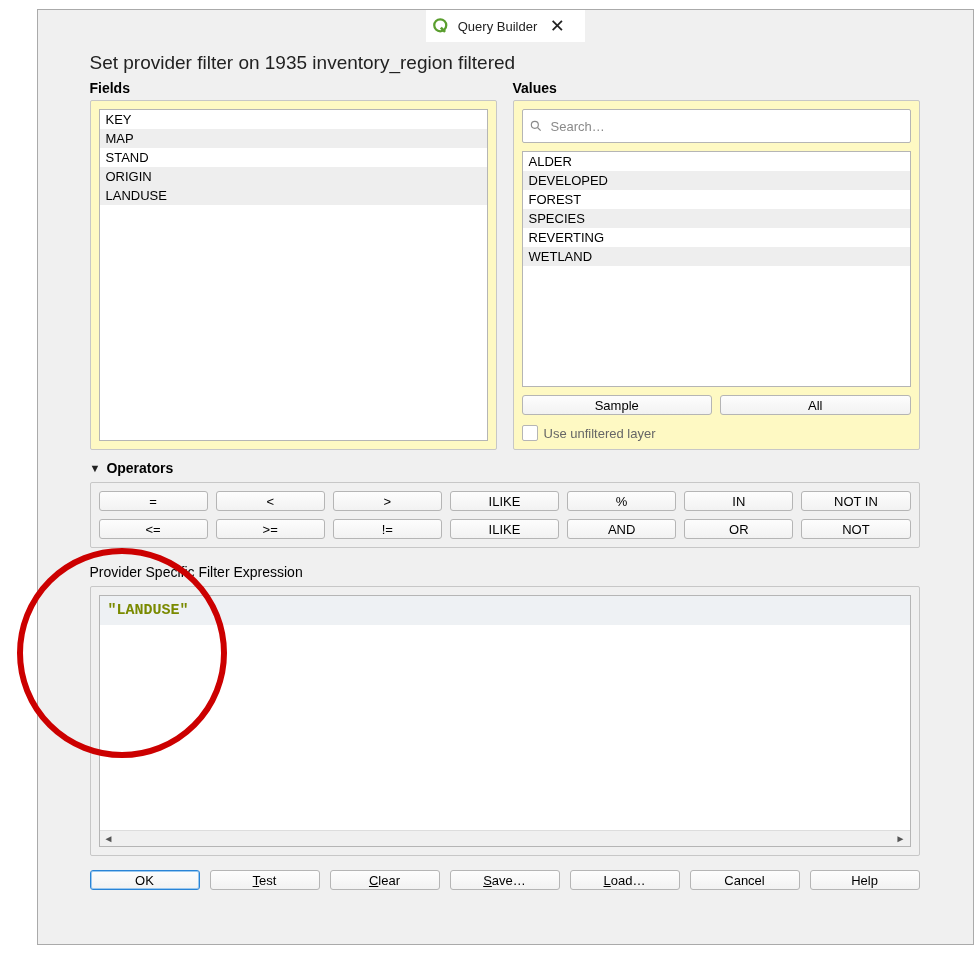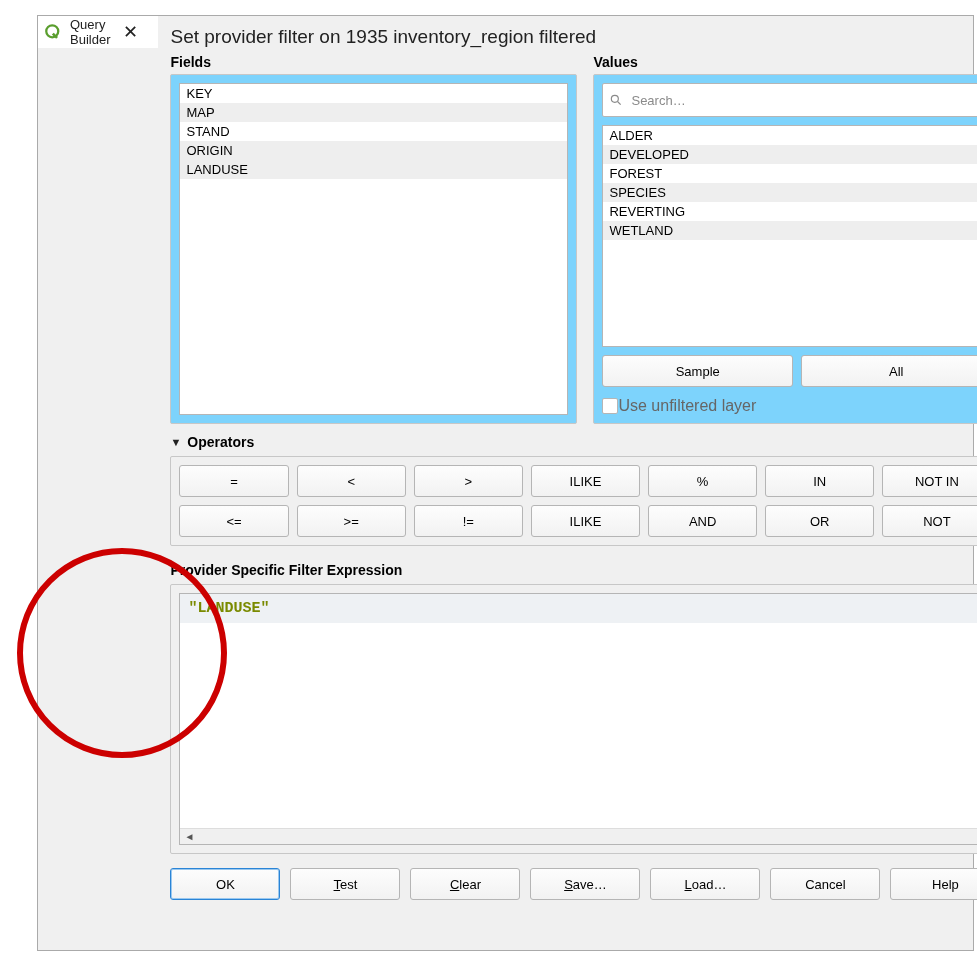--- a/index.html
+++ b/index.html
@@ -9,27 +9,28 @@
     font-size: 13px;
     color: #000;
     background: #fff;
     width: 977px;
     height: 954px;
     position: relative;
   }
   .window {
     position: absolute;
     left: 37px;
-    top: 15px;
+    top: 9px;
     width: 937px;
     height: 936px;
     border: 1px solid #aaa;
     background: #f0f0f0;
     display: flex;
-    flex-direction: row;
+    flex-direction: column;
+    align-items: center;
   }
   .titlebar {
     height: 32px;
     background: #fff;
     display: flex;
     align-items: center;
     padding: 0 8px 0 6px;
   }
   .titlebar .app-icon {
     width: 18px; height: 18px; margin-right: 8px;
@@ -44,21 +45,21 @@
     flex-direction: column;
   }
   .desc { font-size: 19px; color: #222; margin-bottom: 6px; }
   .top-row { display: flex; gap: 16px; align-items: flex-start; }
   .col { flex: 1; display: flex; flex-direction: column; }
   .section-label {
     font-weight: bold; font-size: 14px; color: #000;
     margin-bottom: 4px;
   }
   .panel {
-    background: #7dd3fc;
+    background: #fef9c3;
     border: 1px solid #c7c7c7;
     border-radius: 2px;
     padding: 8px;
   }
   .fields-panel { height: 350px; }
   .values-panel { height: 350px; display: flex; flex-direction: column; gap: 8px; }
   .listbox {
     background: #fff;
     border: 1px solid #b5b5b5;
     overflow: auto;
@@ -76,47 +77,47 @@
   }
   .search-wrap input {
     border: none; outline: none; font-size: 13px; flex: 1; background: transparent;
     color: #333;
   }
   .search-wrap input::placeholder { color: #8a8a8a; }
   .mag { width: 14px; height: 14px; color:#8a8a8a; flex:none; }
   .btn-row { display: flex; gap: 8px; }
   .btn {
     flex: 1;
-    height: 32px;
+    height: 20px;
     background: linear-gradient(to bottom, #fdfdfd, #f2f2f2);
     border: 1px solid #b5b5b5;
     border-radius: 3px;
     font-size: 13px;
     color: #000;
     cursor: pointer;
     padding: 0 20px;
     display: inline-flex; align-items: center; justify-content: center;
   }
   .checkbox-row {
-    display: flex; align-items: center; color:#666; font-size:16px;
+    display: flex; align-items: center; gap: 6px; color:#666; font-size:13px;
     padding-top: 2px;
   }
   .chk {
     width: 16px; height: 16px; border:1px solid #b5b5b5; background:#fff; border-radius:2px;
   }
   .operators-head {
     display: flex; align-items: center; gap: 6px; margin: 10px 0 6px 0;
   }
   .operators-head .tri { font-size: 11px; color:#222; }
   .operators-head .lbl { font-weight: bold; font-size: 14px; }
   .op-grid {
     display: grid; grid-template-columns: repeat(7, 1fr); gap: 8px;
     border: 1px solid #c7c7c7; border-radius: 2px; background:#f0f0f0; padding:8px;
   }
-  .expr-label { font-weight: bold; font-size: 14px; margin: 16px 0 6px 0; }
+  .expr-label { font-weight: normal; font-size: 14px; margin: 16px 0 6px 0; }
   .expr-panel {
     border: 1px solid #c7c7c7; border-radius: 2px; background:#f0f0f0; padding:8px;
     height: 270px; display:flex; flex-direction:column;
   }
   .expr-area {
     flex:1; background:#fff; border:1px solid #b5b5b5; position:relative;
     overflow:hidden;
   }
   .expr-inner {
     font-family: Consolas, "Courier New", monospace;

